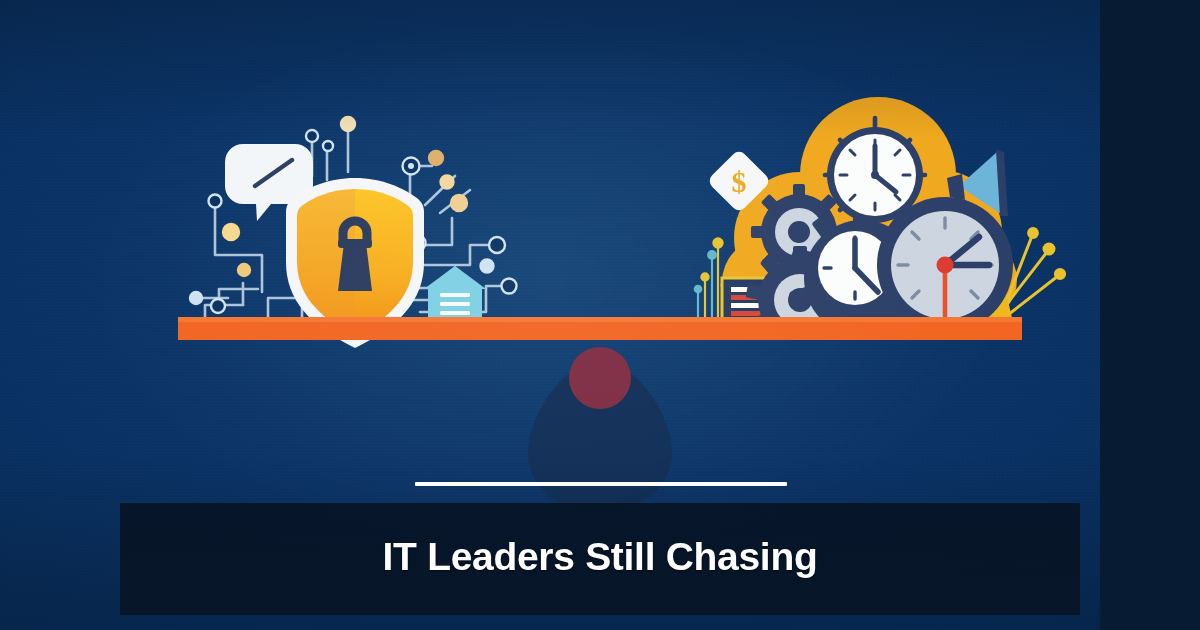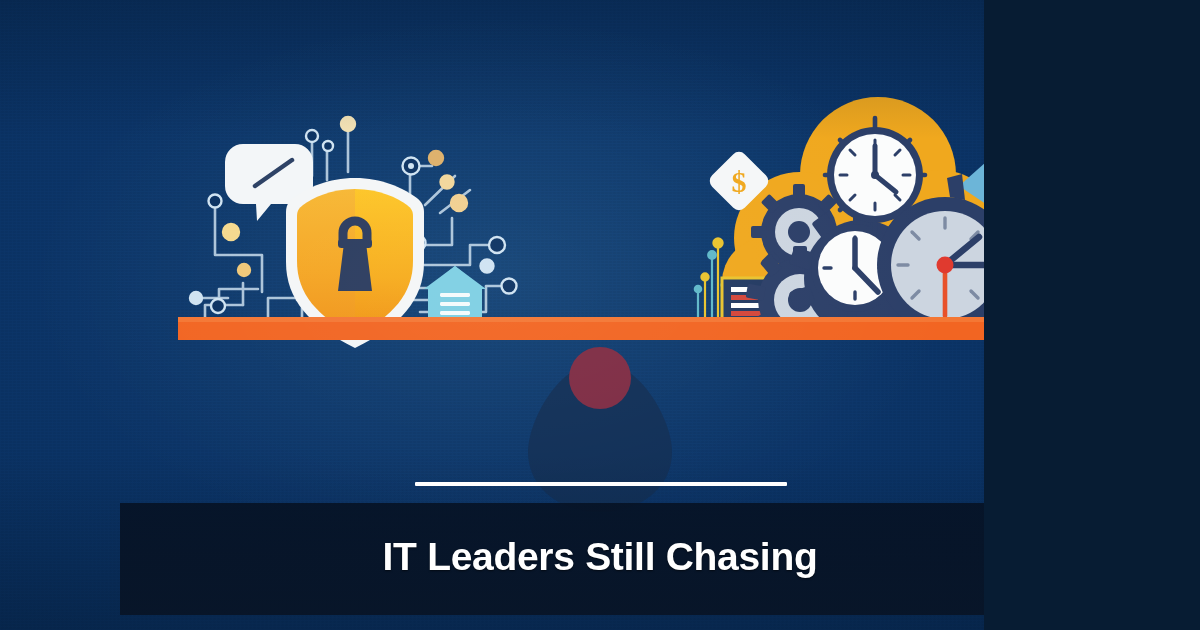--- a/index.html
+++ b/index.html
@@ -6,21 +6,21 @@
   html, body {
     margin: 0;
     padding: 0;
     background: #071c33;
   }
   body {
     font-family: "Liberation Sans", sans-serif;
   }
   #stage {
     position: relative;
-    width: 984px;
+    width: 1100px;
     height: 630px;
     overflow: hidden;
     background: #0a3161;
   }
   
   .bg-base {
     position: absolute;
     inset: 0;
     background:
       radial-gradient(ellipse 900px 520px at 50% 42%, #0f3f72 0%, #0b3365 48%, #072b57 100%);

